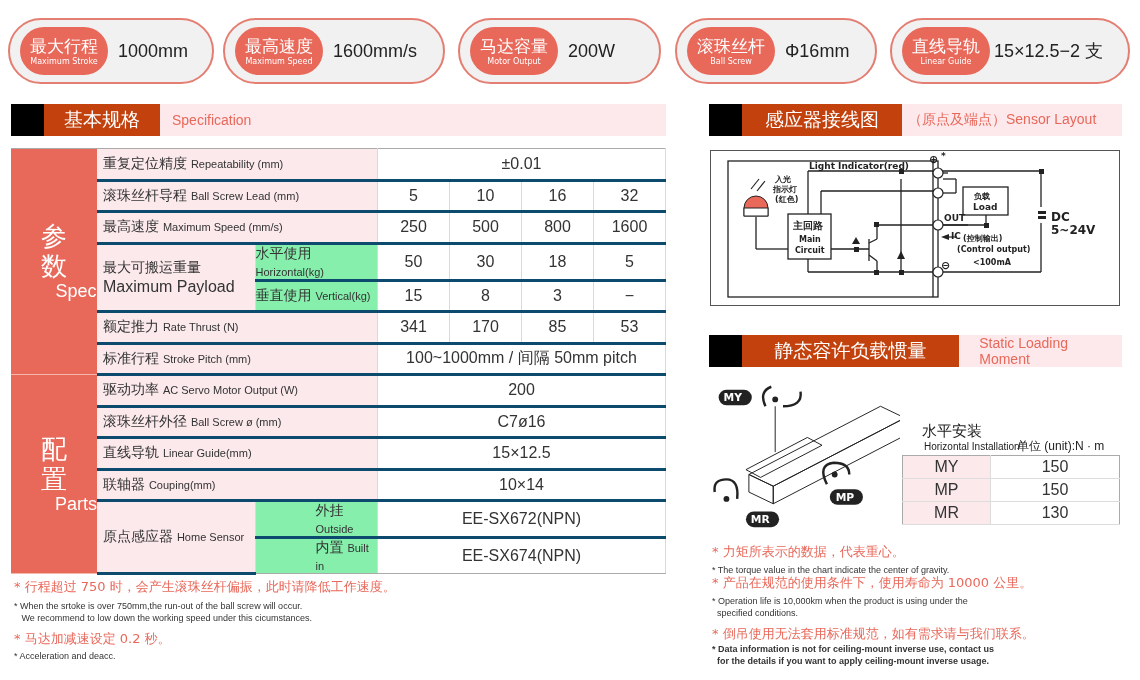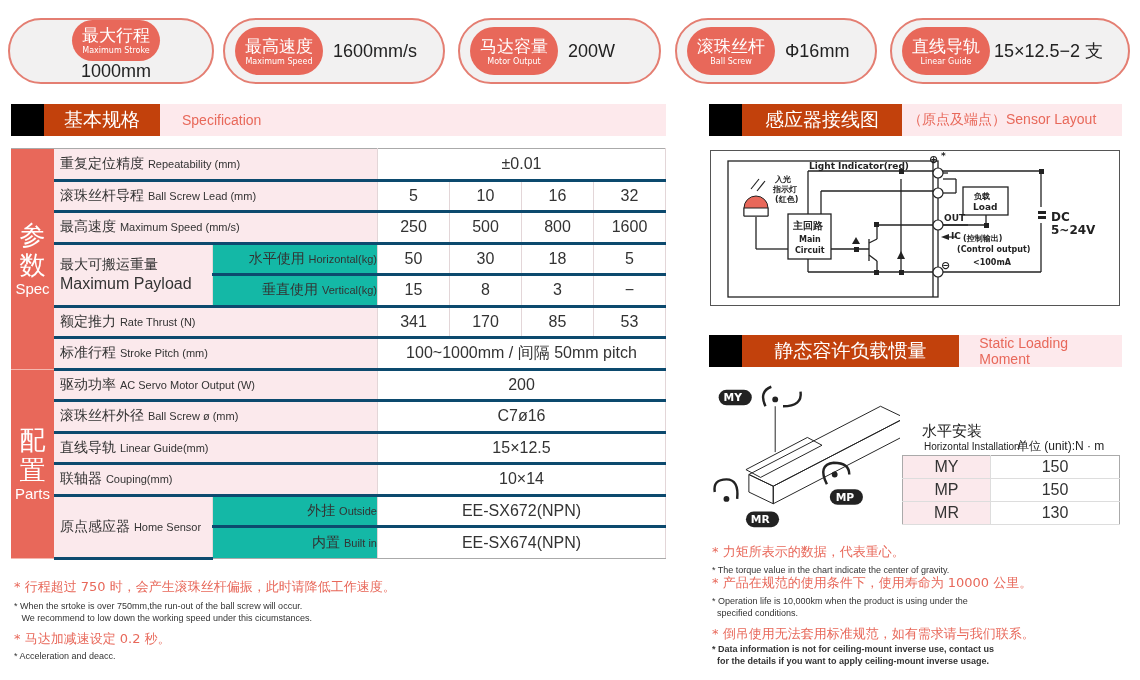--- a/index.html
+++ b/index.html
@@ -9,52 +9,52 @@
   .badge { position: absolute; top: 18px; height: 66px; border: 2px solid #e47e72; border-radius: 33px; background: #f2f1f1; display: flex; align-items: center; }
   .badge .pill { margin-left: 10px; height: 48px; border-radius: 24px; background: #e8685a; color: #fff; display: flex; flex-direction: column; align-items: center; justify-content: center; padding: 0 10px; }
   .badge .pill .cn { font-size: 17px; line-height: 20px; }
   .badge .pill .en { font-size: 8px; line-height: 11px; }
   .badge .val { font-size: 18px; color: #222; margin-left: 10px; font-family: "Liberation Sans", sans-serif; white-space: nowrap; text-align: center; }
 
   
   .sec-head { position: absolute; height: 32px; display: flex; background: #fde9ec; }
   .sec-head .blk { width: 33px; background: #000; }
   .sec-head .cn { background: #c2410c; color: #fff; font-size: 19px; display: flex; align-items: center; justify-content: center; }
-  .sec-head .en { color: #e8685a; font-size: 14px; display: flex; align-items: center; padding-left: 22px; font-family: "Liberation Sans", sans-serif; }
+  .sec-head .en { color: #e8685a; font-size: 14px; display: flex; align-items: center; padding-left: 12px; font-family: "Liberation Sans", sans-serif; }
 
   
   table.spec { position: absolute; left: 11px; top: 148px; width: 655px; border-collapse: collapse; font-family: "Liberation Sans", sans-serif; }
   table.spec td { height: 31.5px; border-bottom: 3px solid #0c4a6e; font-size: 16px; }
   table.spec td.side { background: #e8685a; color: #fff; width: 43px; text-align: center; vertical-align: middle; border-bottom: 1px solid #f4b7ae; }
   table.spec td.side .big { font-size: 26px; line-height: 30px; display: block; }
-  table.spec td.side .sm { font-size: 15px; display: block; }
+  table.spec td.side .sm { font-size: 18px; display: block; margin-left: 44px; }
   table.spec td.lbl { background: #fbe9ec; padding-left: 6px; color: #333; font-size: 14px; border-right: 1px solid #e3d6d8; }
   table.spec td.lbl .e { font-size: 11px; }
-  table.spec td.sub { background: #14b8a6; text-align: right; font-size: 14px; border-right: 1px solid #e3d6d8; border-left: 1px solid #e3d6d8;}
+  table.spec td.sub { background: #86efac; text-align: left; font-size: 14px; border-right: 1px solid #e3d6d8; border-left: 1px solid #e3d6d8;}
   table.spec td.sub .e { font-size: 11px; }
   table.spec td.v { text-align: center; color: #333; border-right: 1px solid #e3d6d8; background: #fff; }
   table.spec { border-top: 1.5px solid #aaa; border-right: 1.5px solid #aaa; }
   table.spec tr:last-child td { border-bottom: 1.5px solid #aaa; }
 
   .note-cn { position: absolute; color: #e8685a; font-size: 13px; }
   .note-en { position: absolute; color: #333; font-size: 9px; line-height: 12px; font-family: "Liberation Sans", sans-serif; }
 
   
   .diagram { position: absolute; left: 710px; top: 150px; width: 410px; height: 156px; border: 1.5px solid #555; }
 
   
   .mt-title { position: absolute; font-family: "Liberation Sans", sans-serif; color: #222; }
   table.moment { position: absolute; left: 902px; top: 455px; width: 218px; border-collapse: collapse; font-family: "Liberation Sans", sans-serif; border: 1px solid #aaa; }
   table.moment td { height: 23px; font-size: 16px; text-align: center; border-bottom: 1px solid #ddd; }
   table.moment td.k { background: #fbe9ec; width: 88px; border-right: 1px solid #ddd; }
 </style>
 </head>
 <body>
 
-<div class="badge" style="left:8px;width:206px;flex-direction:column;">
+<div class="badge" style="left:8px;width:206px;">
   <div class="pill">
       <span class="cn">最大行程</span>
       <span class="en">Maximum Stroke</span>
     </div>
   <span class="val">1000mm</span>
 </div>
 <div class="badge" style="left:223px;width:222px;">
   <div class="pill">
       <span class="cn">最高速度</span>
       <span class="en">Maximum Speed</span>

